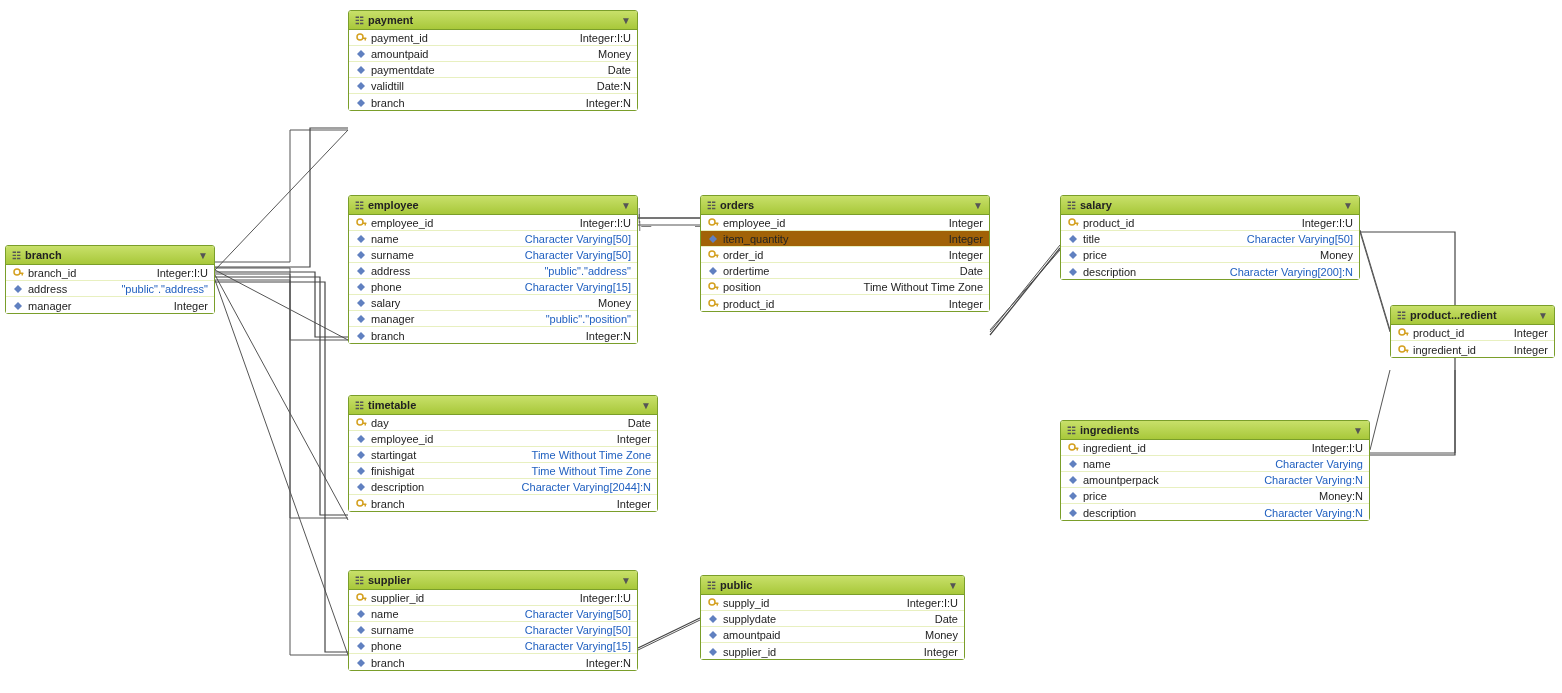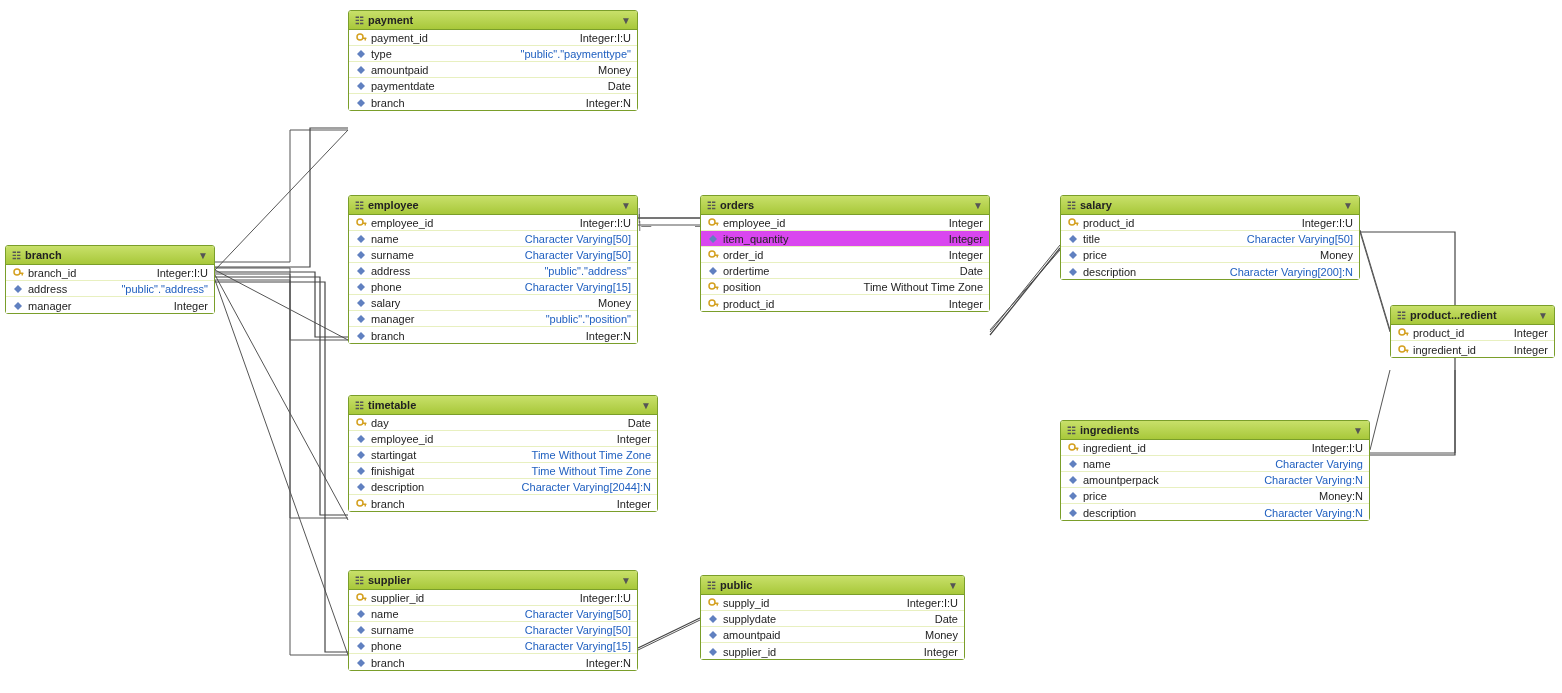--- a/index.html
+++ b/index.html
@@ -59,21 +59,21 @@
       align-items: flex-end;
       padding: 1px 6px;
       border-bottom: 1px solid #e8f0c0;
       background: #fff;
       min-height: 16px;
     }
     .table-row:last-child {
       border-bottom: none;
     }
     .table-row.highlighted {
-      background: #d946ef;
+      background: #a16207;
     }
     .row-icon {
       width: 12px;
       height: 12px;
       margin-right: 4px;
       flex-shrink: 0;
       display: inline-flex;
       align-items: center;
       justify-content: center;
     }
@@ -173,47 +173,47 @@
         </span>
         <span class="row-name">payment_id</span>
         <span class="row-type normal">Integer:I:U</span>
       </div>
       <div class="table-row">
         <span class="row-icon">
           <svg width="10" height="10" viewBox="0 0 10 10">
             <polygon points="5,1 9,5 5,9 1,5" fill="#6080c0"></polygon>
           </svg>
         </span>
-        <span class="row-name">type</span>
-        <span class="row-type blue">"public"."paymenttype"</span>
-      </div>
-      <div class="table-row">
-        <span class="row-icon">
-          <svg width="10" height="10" viewBox="0 0 10 10">
-            <polygon points="5,1 9,5 5,9 1,5" fill="#6080c0"></polygon>
-          </svg>
-        </span>
         <span class="row-name">amountpaid</span>
         <span class="row-type normal">Money</span>
       </div>
       <div class="table-row">
         <span class="row-icon">
           <svg width="10" height="10" viewBox="0 0 10 10">
             <polygon points="5,1 9,5 5,9 1,5" fill="#6080c0"></polygon>
           </svg>
         </span>
         <span class="row-name">paymentdate</span>
         <span class="row-type normal">Date</span>
       </div>
       <div class="table-row">
         <span class="row-icon">
           <svg width="10" height="10" viewBox="0 0 10 10">
             <polygon points="5,1 9,5 5,9 1,5" fill="#6080c0"></polygon>
           </svg>
         </span>
+        <span class="row-name">validtill</span>
+        <span class="row-type normal">Date:N</span>
+      </div>
+      <div class="table-row">
+        <span class="row-icon">
+          <svg width="10" height="10" viewBox="0 0 10 10">
+            <polygon points="5,1 9,5 5,9 1,5" fill="#6080c0"></polygon>
+          </svg>
+        </span>
         <span class="row-name">branch</span>
         <span class="row-type normal">Integer:N</span>
       </div>
     </div>
     <div class="table-box" style="left: 5px; top: 245px; width: 210px;">
       <div class="table-header">
         <div class="header-left">
           <span class="grid-icon">☷</span>
           <span>branch</span>
         </div>

